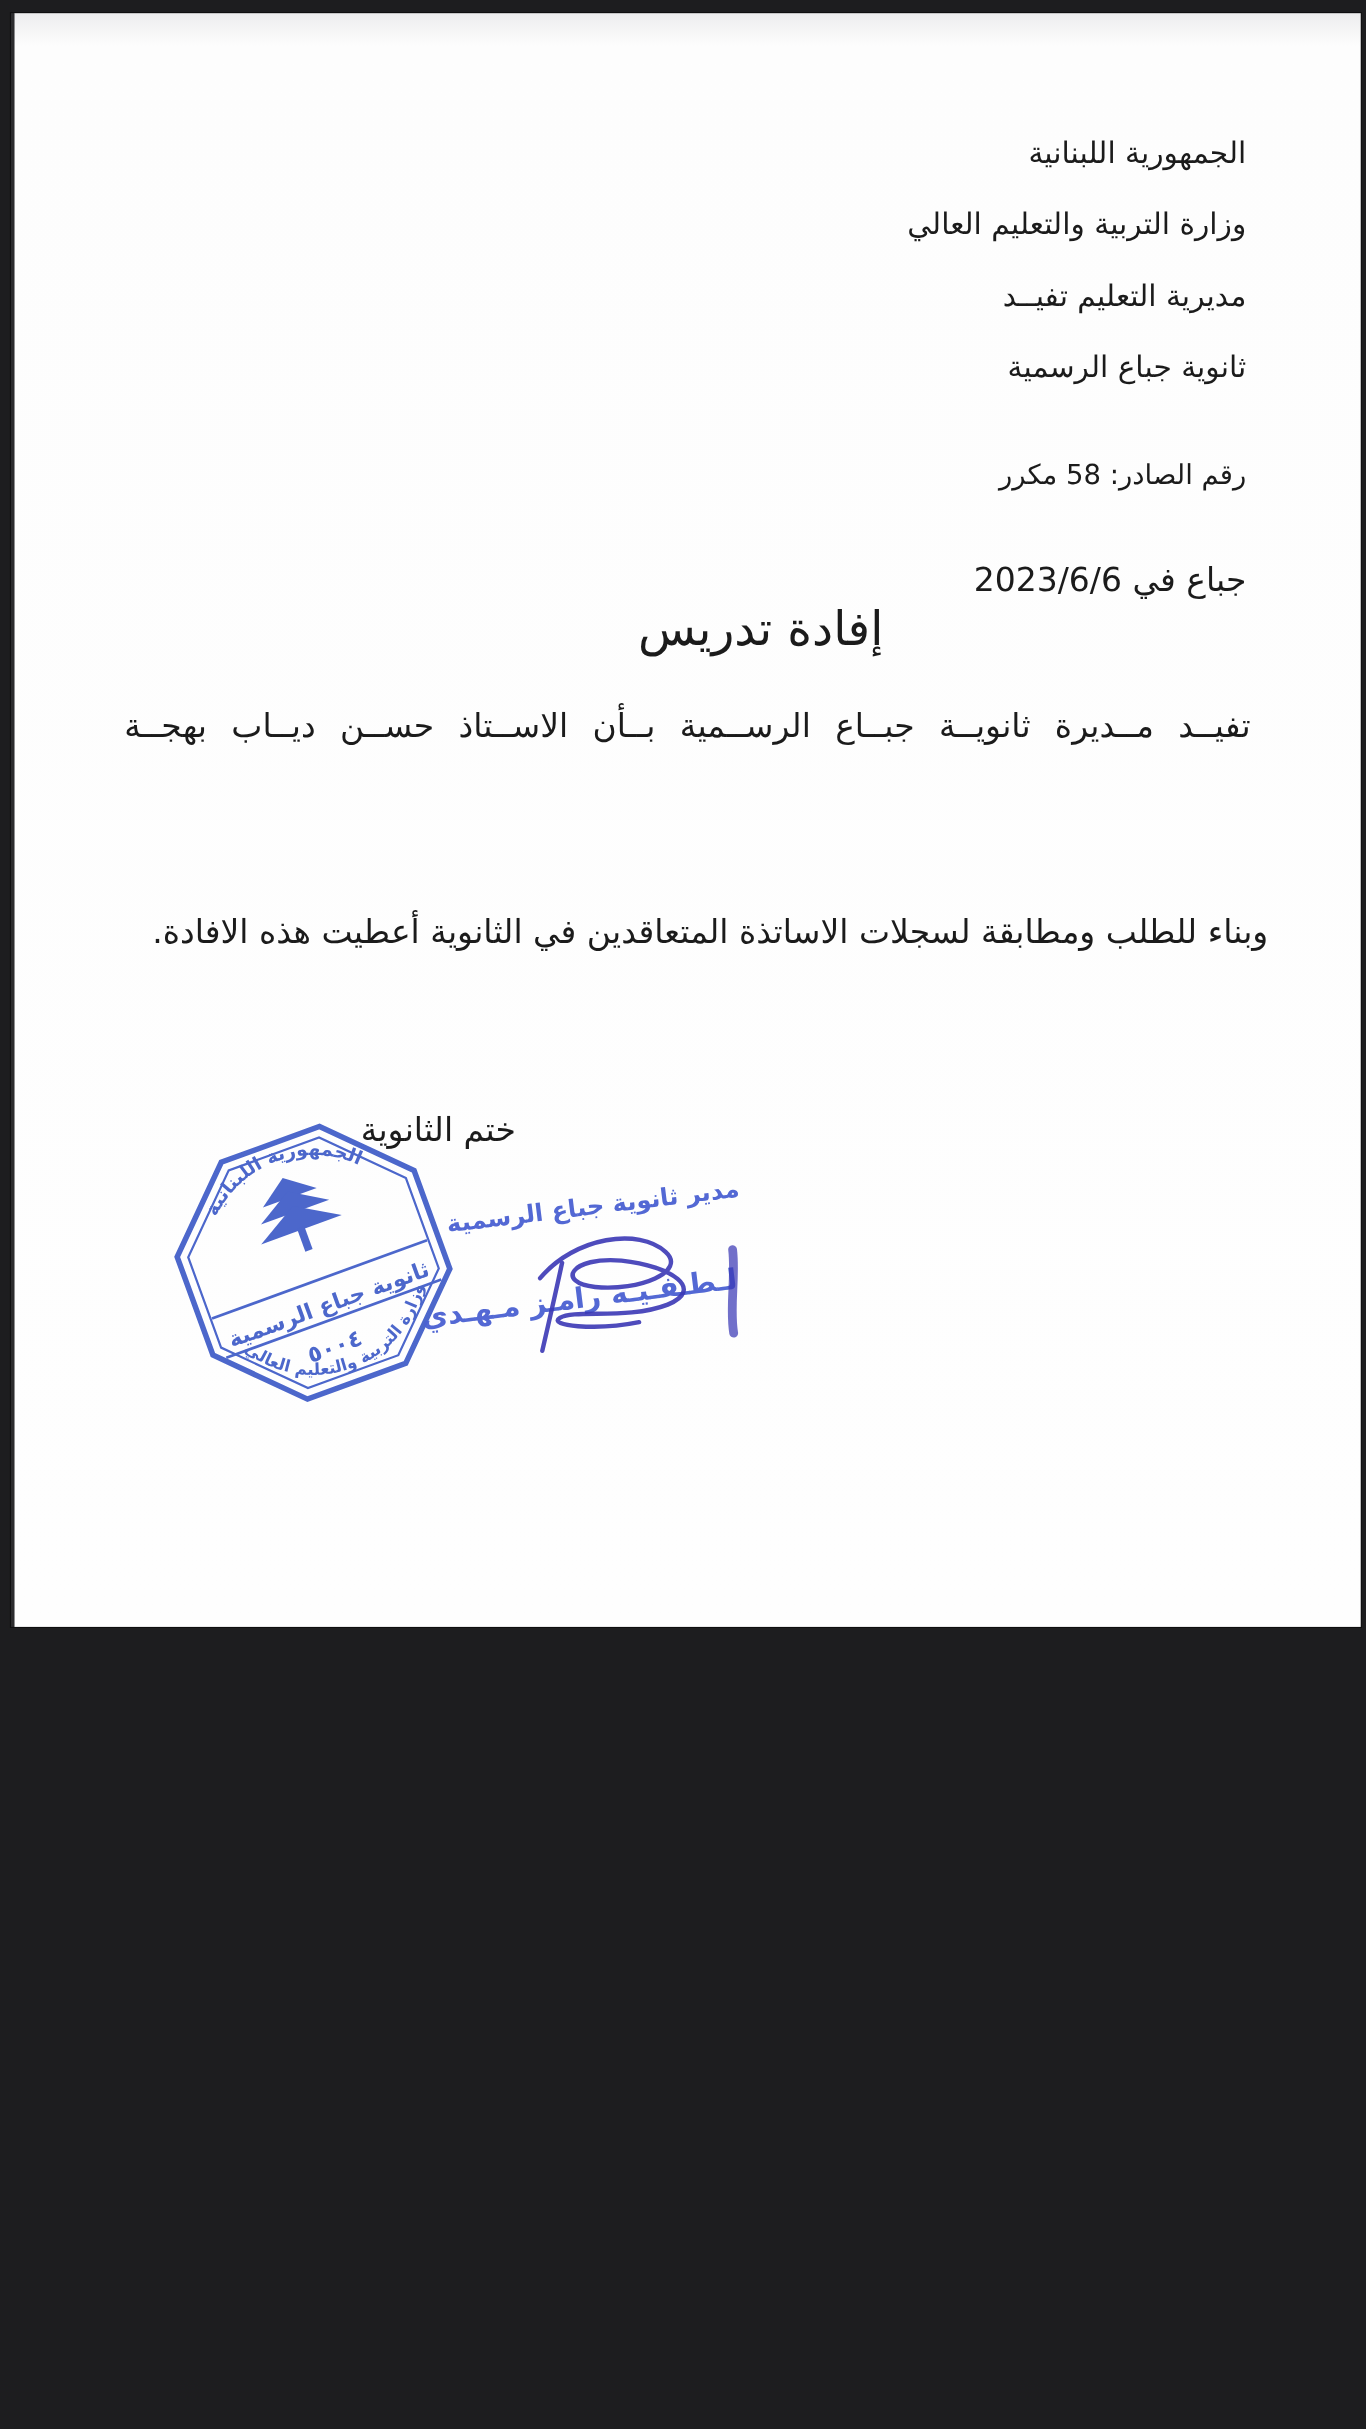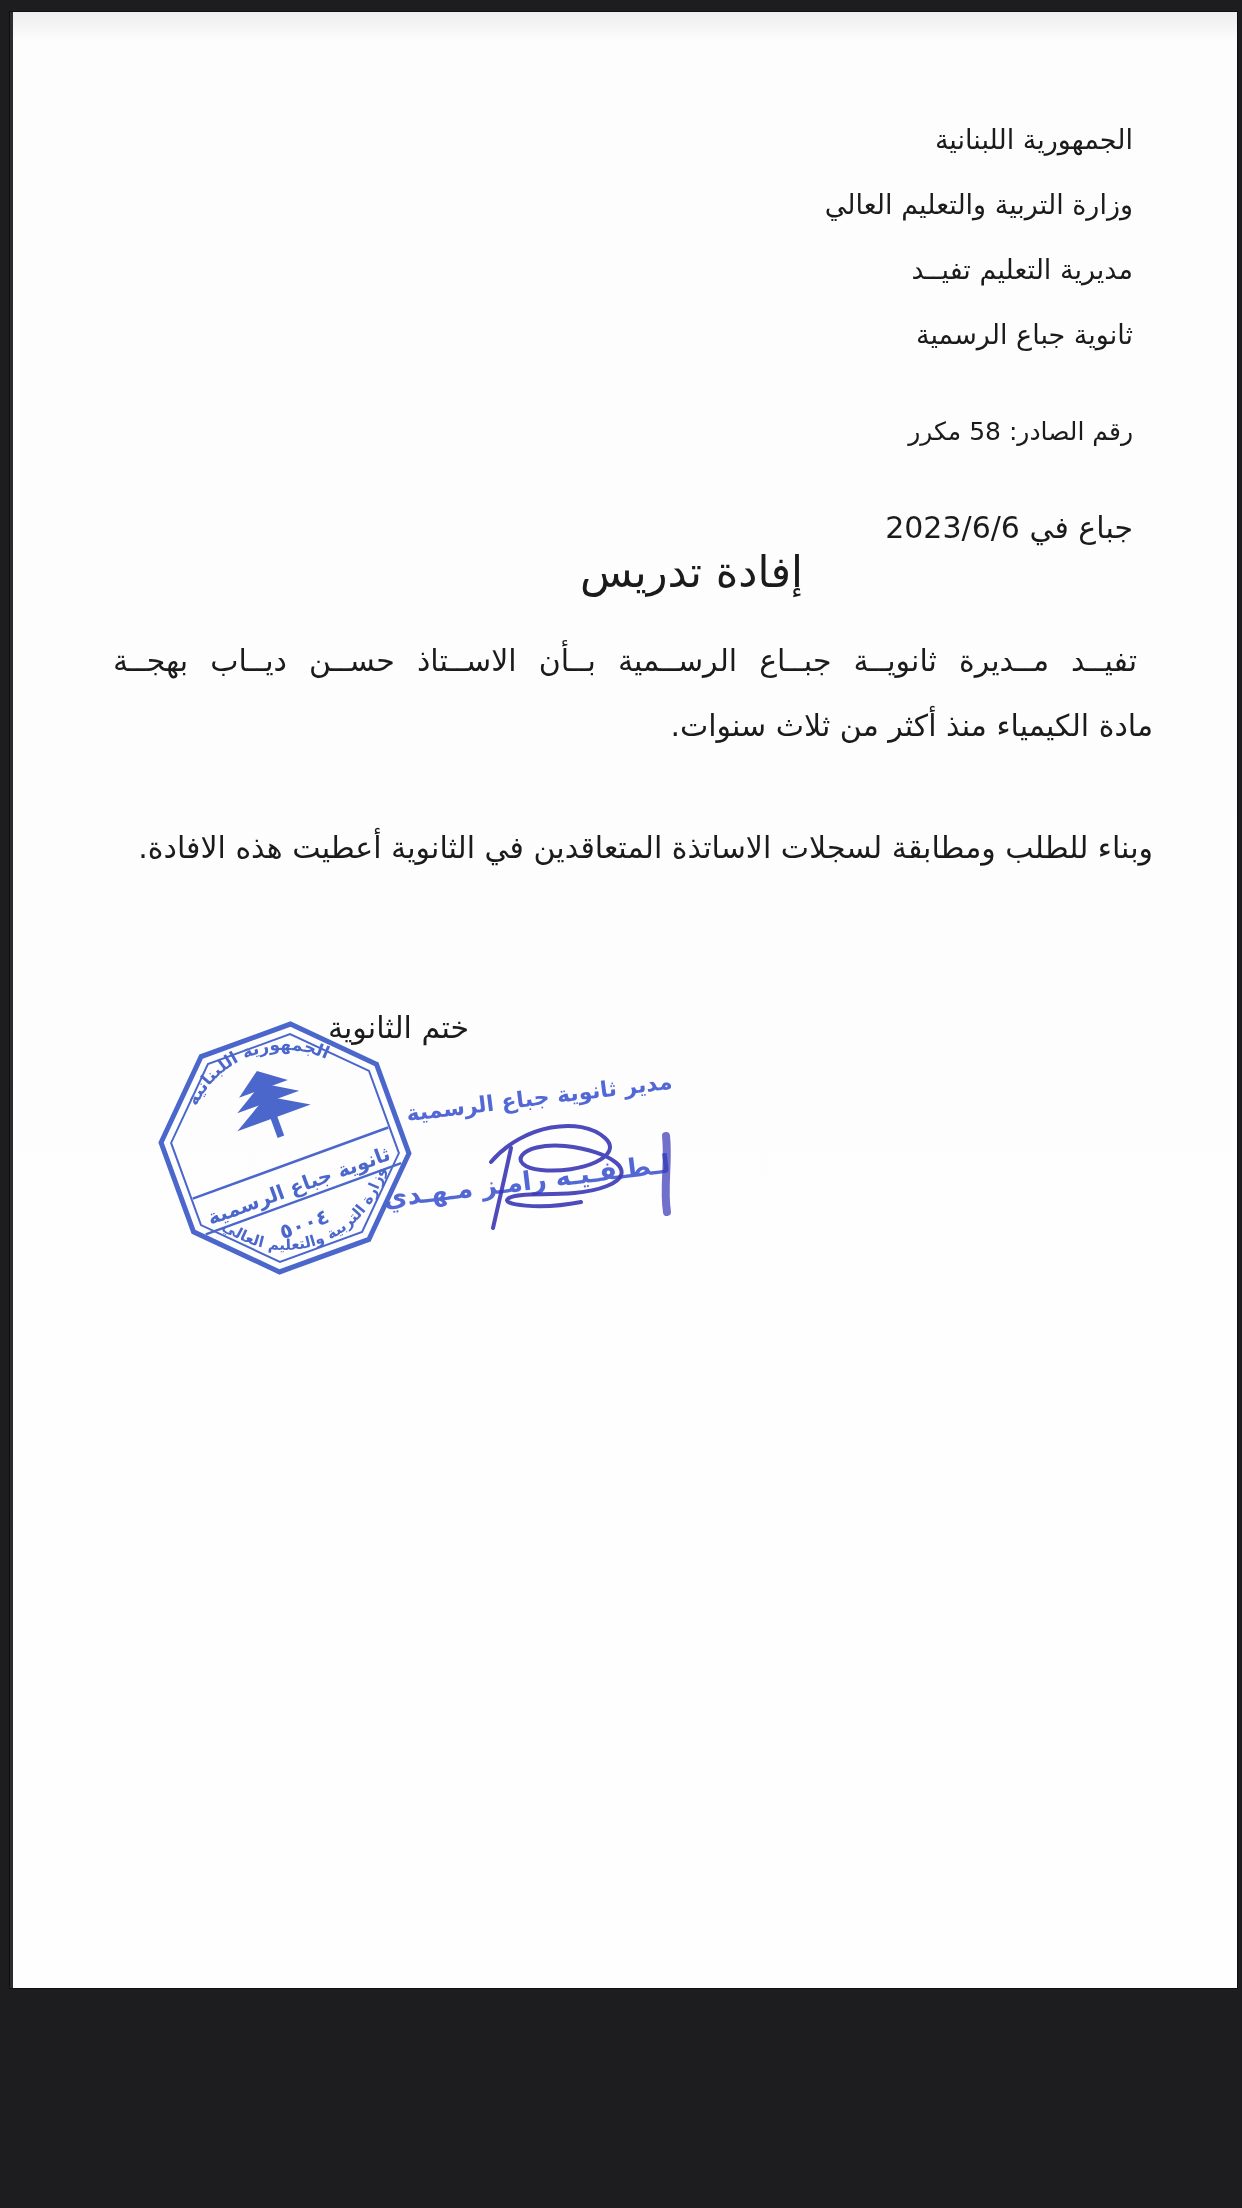--- a/index.html
+++ b/index.html
@@ -5,21 +5,21 @@
   html,body{margin:0;padding:0;}
   body{
     width:1242px;height:2208px;
     background:#1d1d1f;
     position:relative;
     font-family:"DejaVu Sans",sans-serif;
     overflow:hidden;
   }
   .page{
     position:absolute;left:10px;top:12px;
-    width:1224px;height:1976px;
+    width:1224px;height:1467px;
     background:linear-gradient(180deg,#ededee 0px,#fdfdfd 30px,#fefefe 100%);
     border-left:3px solid #2c2c2e;
     box-shadow:0 0 0 1px #0e0e0f;
     color:#1b1b1b;
   }
   .abs{position:absolute;}
   .hdr{
     top:95px;right:104px;
     text-align:right;
     font-size:27px;line-height:65px;
@@ -73,21 +73,20 @@
   </div>
 
   <div class="abs issue">رقم الصادر: 58 مكرر</div>
 
   <div class="abs dateline">جباع في 2023/6/6</div>
 
   <div class="abs doctitle">إفادة تدريس</div>
 
   <div class="abs para1">
     <div class="jline indent">تفيــد مــديرة ثانويــة جبــاع الرســمية بــأن الاســتاذ  حســن ديــاب بهجــة</div>
-    <div class="rline">مادة الكيمياء منذ أكثر من ثلاث سنوات.</div>
   </div>
 
   <div class="abs para2">وبناء للطلب ومطابقة لسجلات الاساتذة المتعاقدين في الثانوية أعطيت هذه الافادة.</div>
 
   <div class="abs sealcap">ختم الثانوية</div>
 
   <svg class="abs stamp" viewBox="0 0 260 260">
     <g fill="none" stroke="#3f5cc8">
       <polygon stroke-width="5" points="244.6,82.5 177.5,15.4 82.5,15.4 15.4,82.5 15.4,177.5 82.5,244.6 177.5,244.6 244.6,177.5"></polygon>
       <polygon stroke-width="2" points="235.3,86.3 173.7,24.7 86.3,24.7 24.7,86.3 24.7,173.7 86.3,235.3 173.7,235.3 235.3,173.7"></polygon>

